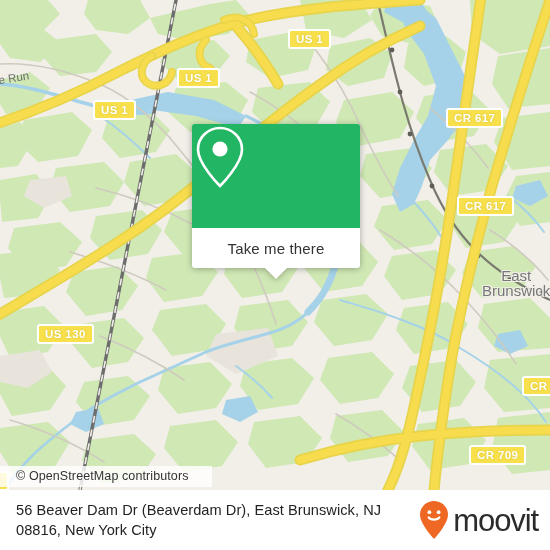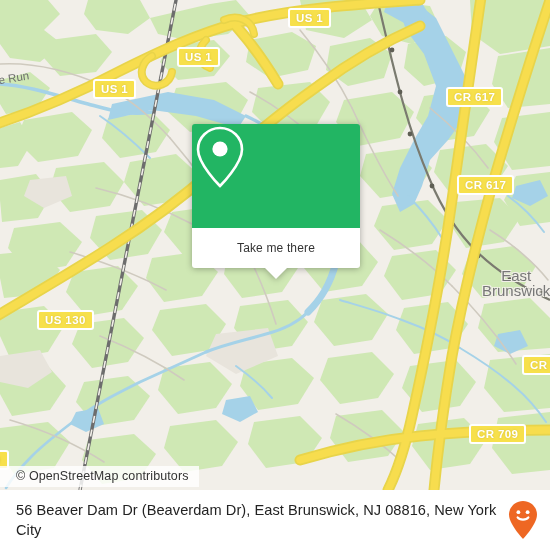--- a/index.html
+++ b/index.html
@@ -16,21 +16,21 @@
     position: absolute; left: 0; top: 0;
     width: 550px; height: 490px;
     background: #f2efe9;
     overflow: hidden;
   }
   #map svg { position: absolute; left: 0; top: 0; display: block; }
 
   
   #attribution {
     position: absolute; left: 0; top: 466px;
-    padding: 3px 10px 4px 16px;
+    padding: 3px 23px 4px 16px;
     background: rgba(255,255,255,0.82);
     font-size: 12.5px;
     color: #333333;
     letter-spacing: .1px;
     white-space: nowrap;
     z-index: 30;
   }
 
   
   #popup {
@@ -47,21 +47,21 @@
     display: flex; align-items: center; justify-content: center;
   }
   #popup-foot {
     height: 40px;
     background: #ffffff;
     border-radius: 0 0 3px 3px;
     display: flex; align-items: center; justify-content: center;
     position: relative;
   }
   #popup-foot-label {
-    font-size: 12px; color: #333333; letter-spacing: .15px;
+    font-size: 15px; color: #333333; letter-spacing: .15px;
   }
   #popup-tail {
     position: absolute;
     left: 50%; bottom: -11px; margin-left: -11px;
     width: 0; height: 0;
     border-left: 11px solid transparent;
     border-right: 11px solid transparent;
     border-top: 11px solid #ffffff;
   }
 
@@ -99,20 +99,21 @@
     border-radius: 3px;
     color: #ffffff;
     font-size: 11.5px;
     font-weight: bold;
     letter-spacing: .4px;
     padding: 2px 6px 2px 6px;
     white-space: nowrap;
     text-shadow: 0 0 2px rgba(150,130,20,.35);
     z-index: 20;
     line-height: 12px;
+    margin-top: 21px;
   }
   .placename {
     position: absolute;
     color: #777777;
     font-size: 15px;
     line-height: 15px;
     text-align: center;
     text-shadow: 1px 1px 0 #f2efe9, -1px 1px 0 #f2efe9, 1px -1px 0 #f2efe9, -1px -1px 0 #f2efe9;
     z-index: 18;
     white-space: pre;
@@ -297,21 +298,21 @@
           <path d="M224,20 C238,14 252,20 254,34"></path>
         </g>
       </g>
     </svg>
 
     <div class="shield" style="left:288px;top:8px">US 1</div>
     <div class="shield" style="left:177px;top:47px">US 1</div>
     <div class="shield" style="left:93px;top:79px">US 1</div>
     <div class="shield" style="left:446px;top:87px">CR 617</div>
     <div class="shield" style="left:457px;top:175px">CR 617</div>
-    <div class="shield" style="left:37px;top:310px">US 130</div>
+    <div class="shield" style="left:37px;top:303px">US 130</div>
     <div class="shield" style="left:522px;top:355px">CR 5</div>
     <div class="shield" style="left:469px;top:424px">CR 709</div>
     <div class="shield" style="left:-14px;top:450px">0</div>
 
     <div class="placename" style="left:482px;top:268px">East
 Brunswick</div>
     <div class="waterlabel" style="left:-4px;top:72px;transform:rotate(-9deg)">le Run</div>
 
     <div id="popup">
       <div id="popup-head">
@@ -331,16 +332,17 @@
 
   <div id="footer">
     <div id="footer-address">56 Beaver Dam Dr (Beaverdam Dr), East Brunswick, NJ 08816, New York City</div>
     <div id="brand">
       <svg width="30" height="40" viewBox="0 0 30 40">
         <path d="M15 1 C7.3 1 1 7.1 1 14.6 C1 24.6 15 39 15 39 C15 39 29 24.6 29 14.6 C29 7.1 22.7 1 15 1 Z" fill="#ee6723"></path>
         <circle cx="10.4" cy="12.2" r="1.9" fill="#ffffff"></circle>
         <circle cx="19.6" cy="12.2" r="1.9" fill="#ffffff"></circle>
         <path d="M9.6 17.4 C11.6 20.4 18.4 20.4 20.4 17.4" stroke="#ffffff" stroke-width="2.1" fill="none" stroke-linecap="round"></path>
       </svg>
+      <span id="brand-word">moovit</span>
     </div>
   </div>
 
 </div>
 
 </body></html>

